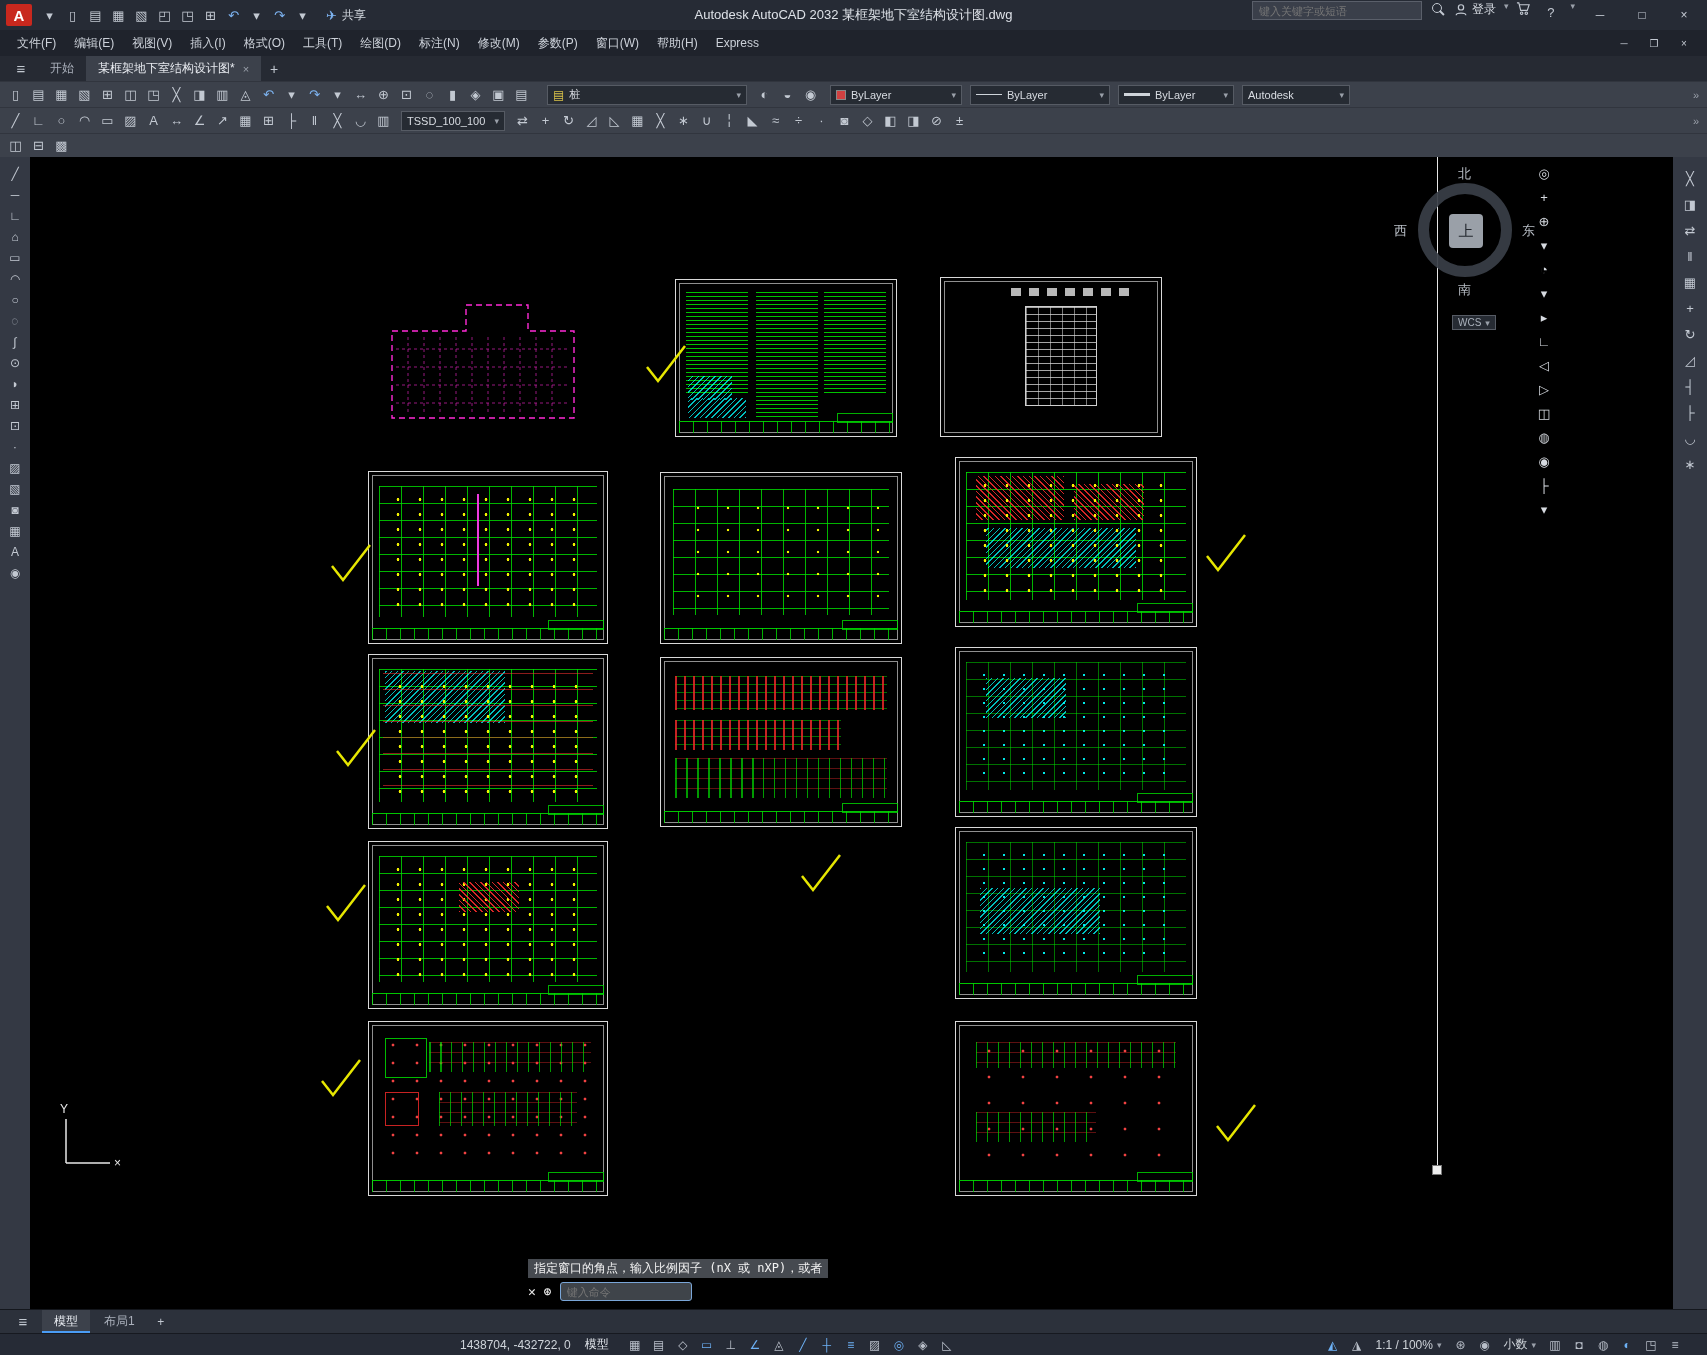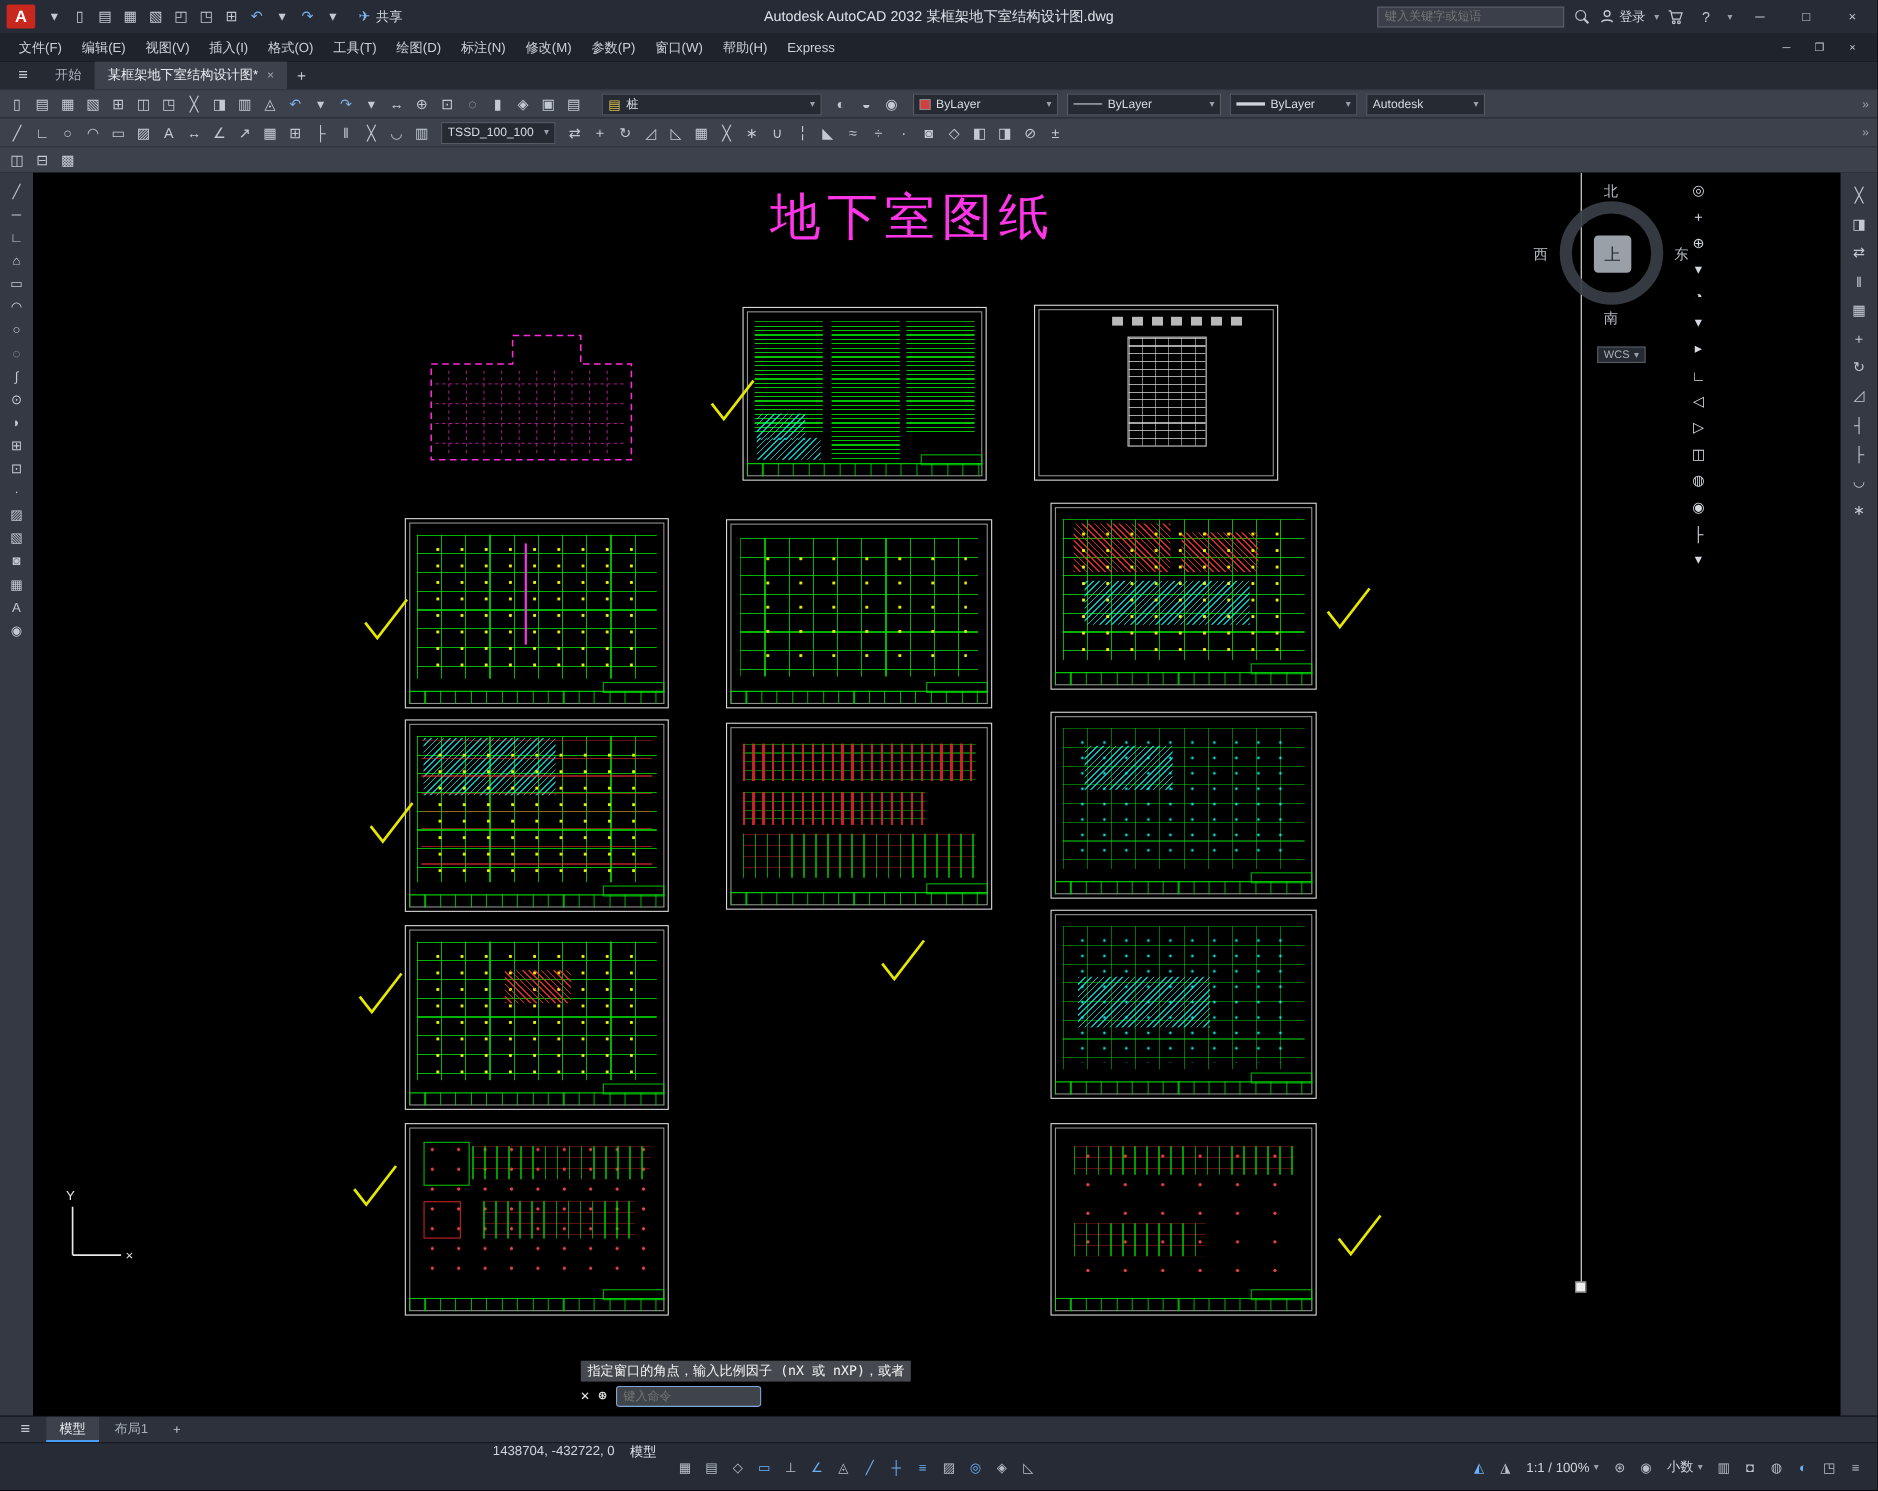--- a/index.html
+++ b/index.html
@@ -8,21 +8,21 @@
   .app{display:flex;flex-direction:column;width:1707px;height:1355px}
 
   
   .titlebar{height:30px;background:#262b35;display:flex;align-items:center;padding:0 6px;gap:2px;position:relative;flex:none}
   .logo{width:26px;height:22px;background:#c8281e;color:#fff;font-weight:bold;font-size:15px;display:flex;align-items:center;justify-content:center;border-radius:2px;margin-right:4px}
   .tbi{width:23px;height:22px;display:flex;align-items:center;justify-content:center;color:#c3c9d2;font-size:13px;flex:none}
   .qat{display:flex;align-items:center}
   .share{display:flex;align-items:center;gap:5px;margin-left:10px;color:#d3d8df;font-size:12px}
   .share .plane{color:#7db3f0;font-size:13px}
   .win-title{position:absolute;left:50%;transform:translateX(-50%);color:#dde1e7;font-size:13px;white-space:nowrap}
-  .tb-right{margin-left:auto;display:flex;align-items:center;gap:8px}
+  .tb-right{margin-left:auto;display:flex;align-items:flex-start;gap:8px}
   .search{width:170px;height:19px;background:#3a3f4a;border:1px solid #5a5f6a;color:#dfe3e9;font-size:11px;padding:0 6px;outline:none}
   .mag{position:relative;width:16px;height:16px;display:inline-block}
   .mag::before{content:"";position:absolute;width:8px;height:8px;border:1.5px solid #c3c9d2;border-radius:50%;left:2px;top:2px}
   .mag::after{content:"";position:absolute;width:6px;height:1.5px;background:#c3c9d2;transform:rotate(45deg);left:9px;top:11px}
   .signin{display:flex;align-items:center;gap:4px;color:#d3d8df}
   .caret{font-size:9px;color:#9aa0aa}
   .winbtn{width:34px;height:28px;display:flex;align-items:center;justify-content:center;color:#c3c9d2;font-size:12px}
 
   
   .menubar{height:26px;background:#1f232c;display:flex;align-items:center;padding:0 8px;flex:none}
@@ -103,21 +103,21 @@
   .cmd-ico{color:#e8e8e8;font-size:13px}
   .cmd-input{width:132px;height:19px;background:rgba(70,75,82,.9);border:1px solid #7aa6d8;border-radius:3px;color:#dfe3e9;font-size:11px;padding:0 6px;outline:none}
 
   
   .layoutbar{height:24px;background:#2c313b;display:flex;align-items:center;padding:0 6px;gap:2px;border-top:1px solid #14171d;flex:none}
   .lay-tab{padding:0 12px;height:100%;display:flex;align-items:center;color:#aab0bb;font-size:12px}
   .lay-tab.active{background:#3c414b;color:#e8ebf0;box-shadow:inset 0 -2px 0 #4a9cf5}
   .lay-add{width:24px;display:flex;align-items:center;justify-content:center;color:#c3c9d2}
 
   
-  .statusbar{height:44px;background:#262b36;display:flex;padding:0 8px;gap:4px;border-top:1px solid #161920;flex:none}
+  .statusbar{height:22px;background:#262b36;display:flex;align-items:center;padding:0 20px;gap:4px;border-top:1px solid #161920;flex:none}
   .coords{margin-left:440px;color:#cfd4da;font-size:12px;white-space:nowrap}
   .sb-model{padding:0 10px;color:#dfe3e9;font-size:12px}
   .sb-icons{display:flex;align-items:center}
   .sbi{width:24px;height:22px;display:flex;align-items:center;justify-content:center;color:#b9bfc9;font-size:12px;border-radius:2px}
   .sbi.on{color:#6db1f5}
   .sb-dd{display:flex;align-items:center;gap:4px;padding:0 7px;color:#cfd4da;font-size:12px;white-space:nowrap}
   .sb-right{margin-left:auto;display:flex;align-items:center}
 </style>
 </head>
 <body>
@@ -338,21 +338,20 @@
         <span class="tbi">▨</span>
         <span class="tbi">▧</span>
         <span class="tbi">◙</span>
         <span class="tbi">▦</span>
         <span class="tbi">A</span>
         <span class="tbi">◉</span>
       </div>
 
     <div class="canvas">
 
-      <div class="big-title">地下室图纸</div>
 
       <svg style="position:absolute;left:358px;top:140px" width="190" height="125" viewBox="0 0 190 125">
         <path d="M4 34 H78 V8 H140 V34 H186 V121 H4 Z" fill="none" stroke="#ff2bd6" stroke-width="1.4" stroke-dasharray="6 4"></path>
         <g stroke="#ff2bd6" stroke-width="0.7" stroke-dasharray="3 3" opacity="0.85">
           <line x1="20" y1="40" x2="20" y2="115"></line>
             <line x1="36" y1="40" x2="36" y2="115"></line>
             <line x1="52" y1="40" x2="52" y2="115"></line>
             <line x1="68" y1="40" x2="68" y2="115"></line>
             <line x1="84" y1="40" x2="84" y2="115"></line>
             <line x1="100" y1="40" x2="100" y2="115"></line>

